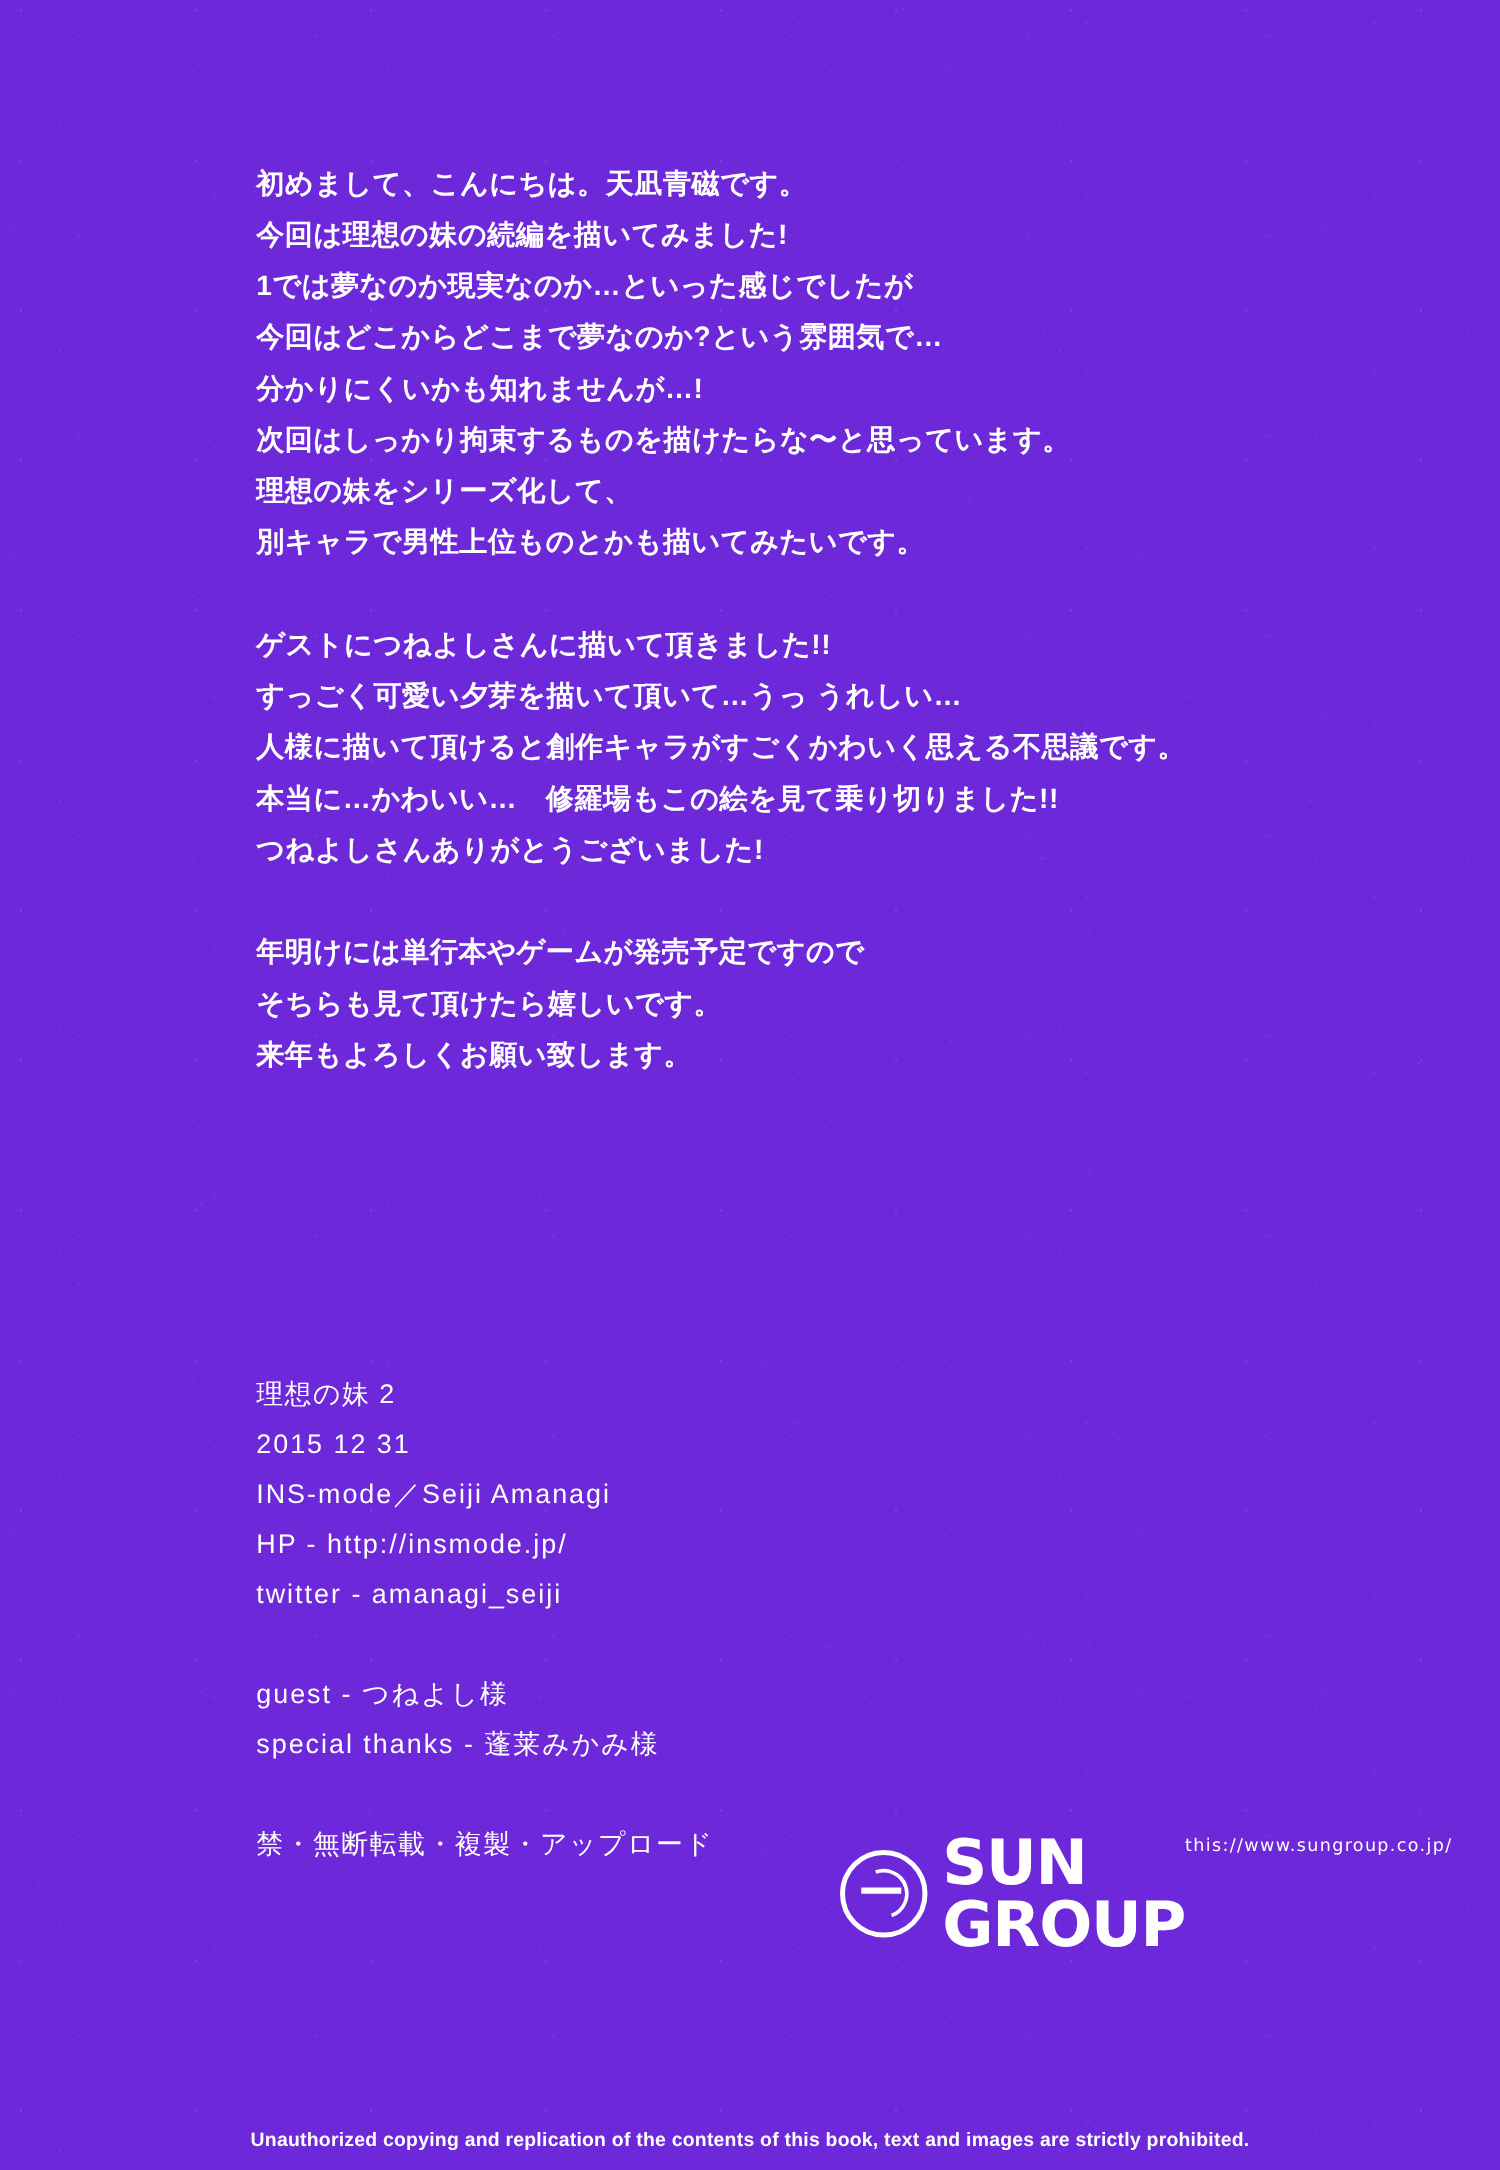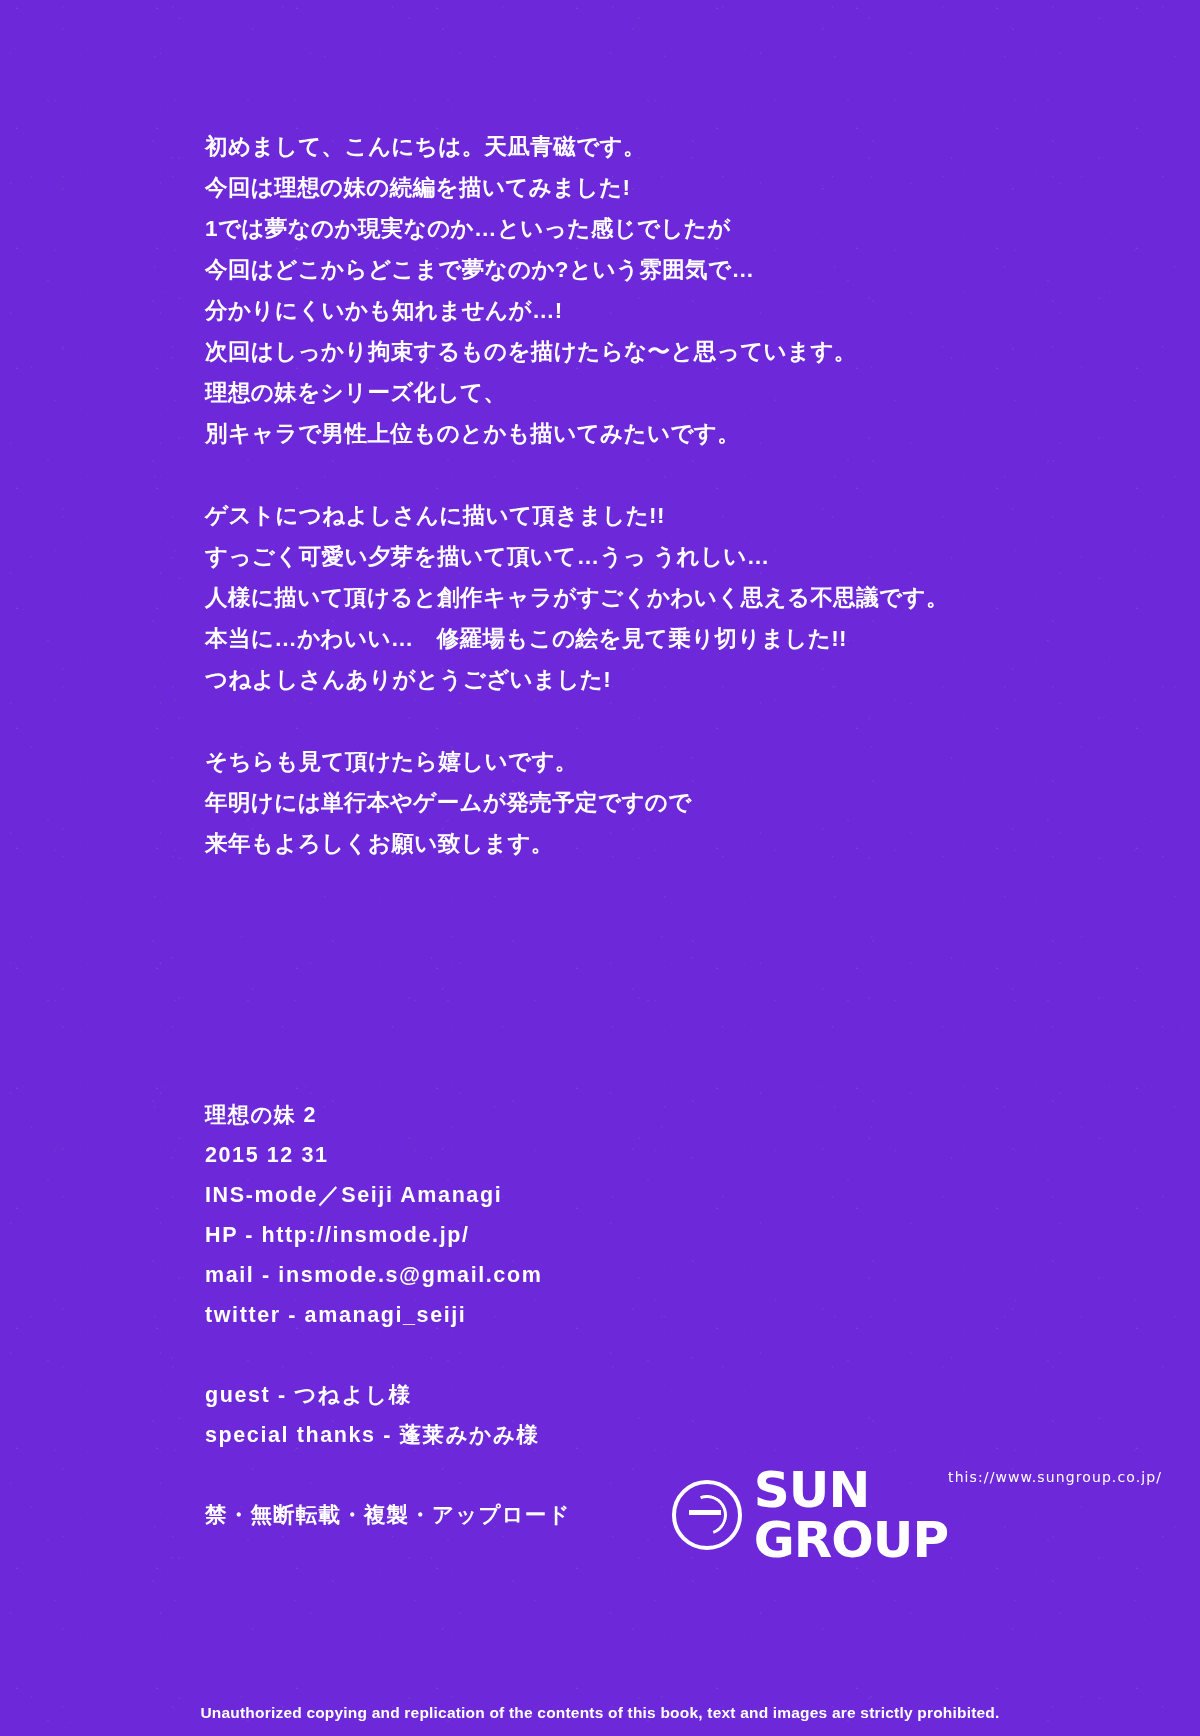--- a/index.html
+++ b/index.html
@@ -70,21 +70,21 @@
   }
   .afterword .line {
     white-space: nowrap;
   }
   .colophon {
     position: absolute;
     left: 205px;
     top: 1095px;
     color: #ffffff;
     font-size: 21.5px;
-    font-weight: bold;
+    font-weight: normal;
     line-height: 40px;
     letter-spacing: 1.2px;
   }
   .colophon .block {
     margin: 0 0 40px 0;
   }
   .colophon .block:last-child {
     margin-bottom: 0;
   }
   .mono-ish {
@@ -182,33 +182,32 @@
         <div class="line">別キャラで男性上位ものとかも描いてみたいです。</div>
       </div>
       <div class="para">
         <div class="line">ゲストにつねよしさんに描いて頂きました!!</div>
         <div class="line">すっごく可愛い夕芽を描いて頂いて…うっ うれしい…</div>
         <div class="line">人様に描いて頂けると創作キャラがすごくかわいく思える不思議です。</div>
         <div class="line">本当に…かわいい…　修羅場もこの絵を見て乗り切りました!!</div>
         <div class="line">つねよしさんありがとうございました!</div>
       </div>
       <div class="para">
+        <div class="line">年明けには単行本やゲームが発売予定ですので</div>
         <div class="line">そちらも見て頂けたら嬉しいです。</div>
-        <div class="line">年明けには単行本やゲームが発売予定ですので</div>
         <div class="line">来年もよろしくお願い致します。</div>
       </div>
     </div>
 
     <div class="colophon">
       <div class="block">
         <div class="line">理想の妹 2</div>
         <div class="line mono-ish">2015 12 31</div>
         <div class="line mono-ish">INS-mode／Seiji Amanagi</div>
         <div class="line mono-ish">HP - http://insmode.jp/</div>
-        <div class="line mono-ish">mail - insmode.s@gmail.com</div>
         <div class="line mono-ish">twitter - amanagi_seiji</div>
       </div>
       <div class="block">
         <div class="line mono-ish">guest - つねよし様</div>
         <div class="line mono-ish">special thanks - 蓬莱みかみ様</div>
       </div>
       <div class="block">
         <div class="line">禁・無断転載・複製・アップロード</div>
       </div>
     </div>

